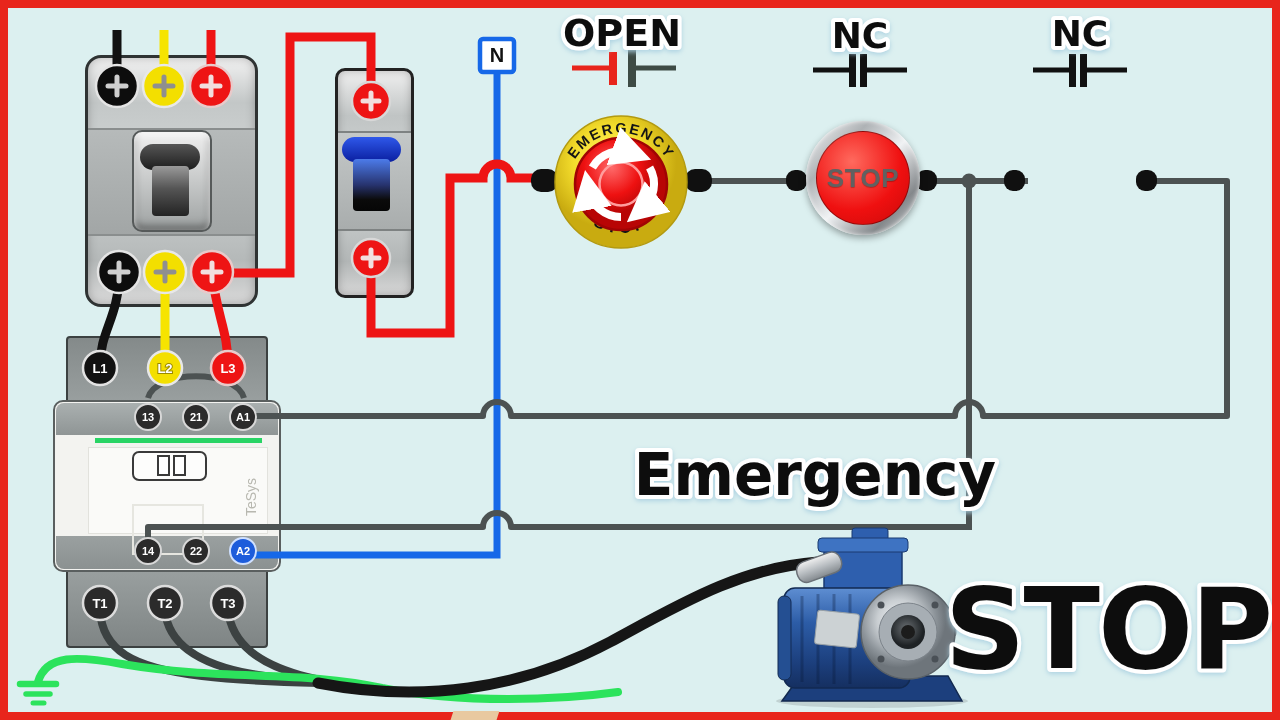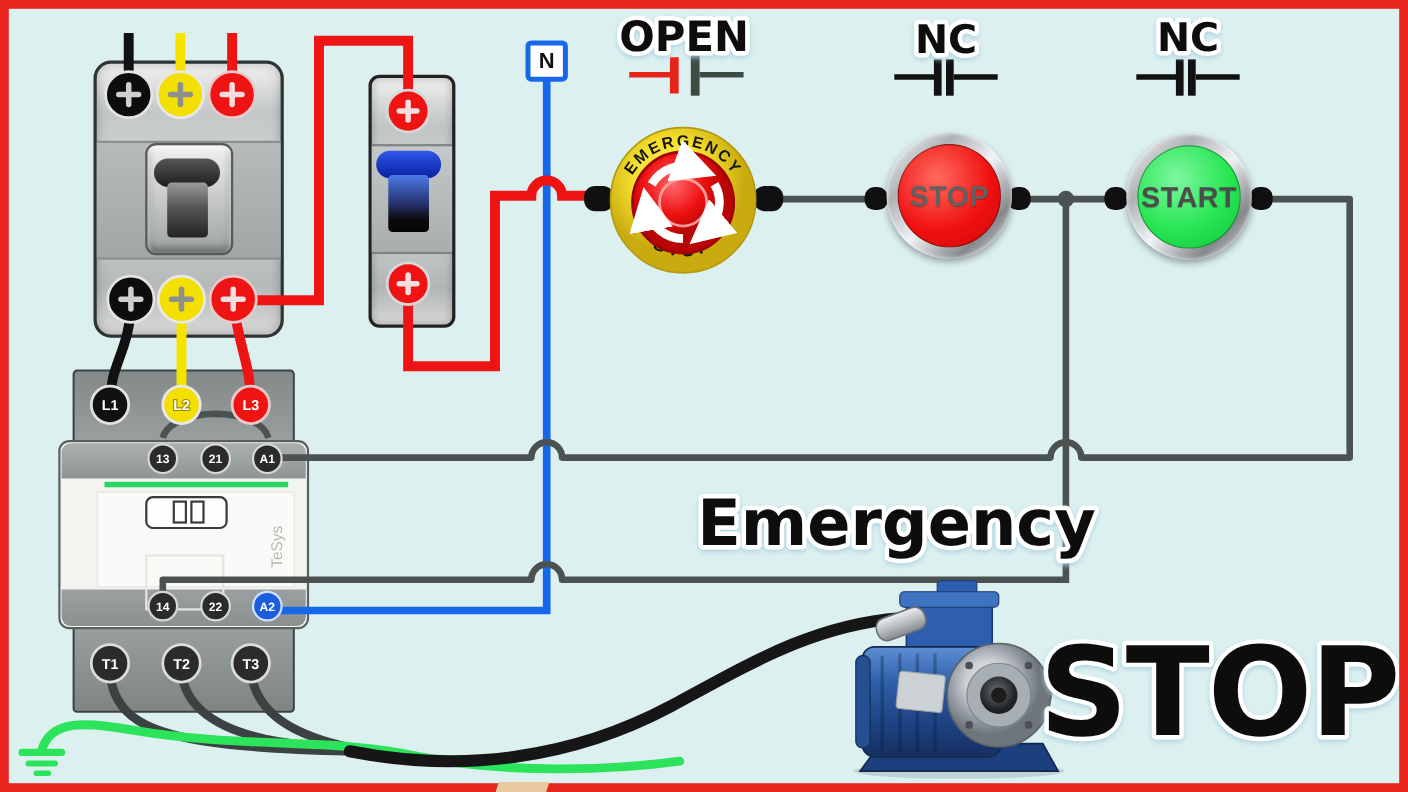--- a/index.html
+++ b/index.html
@@ -342,23 +342,20 @@
         <path d="M46.4,61.5 A33,33 0 0 1 86.3,47.0" marker-end="url(#arrw2)"></path>
         <path d="M103.6,61.5 A33,33 0 0 1 96.2,103.3" marker-end="url(#arrw2)"></path>
         <path d="M75,111 A33,33 0 0 1 42.5,83.7" marker-end="url(#arrw2)"></path>
       </g>
     </svg>
   </div>
 
   <div id="btn-stop" class="pb button-layer">
     <div class="face">STOP</div>
   </div>
-  <div id="btn-start" class="pb button-layer">
-    <div class="face">START</div>
-  </div>
 
   <svg id="toplabels" width="1280" height="720" viewBox="0 0 1280 720">
     <defs>
       <filter id="lblshadow" x="-20%" y="-20%" width="140%" height="140%">
         <feDropShadow dx="0" dy="2" stdDeviation="2.5" flood-color="#a8cfe0" flood-opacity="0.9"></feDropShadow>
       </filter>
     </defs>
     <g filter="url(#lblshadow)">
       <text class="outline-lbl" x="622" y="46" text-anchor="middle" font-size="38">OPEN</text>
       <text class="outline-lbl" x="860" y="48" text-anchor="middle" font-size="36">NC</text>

